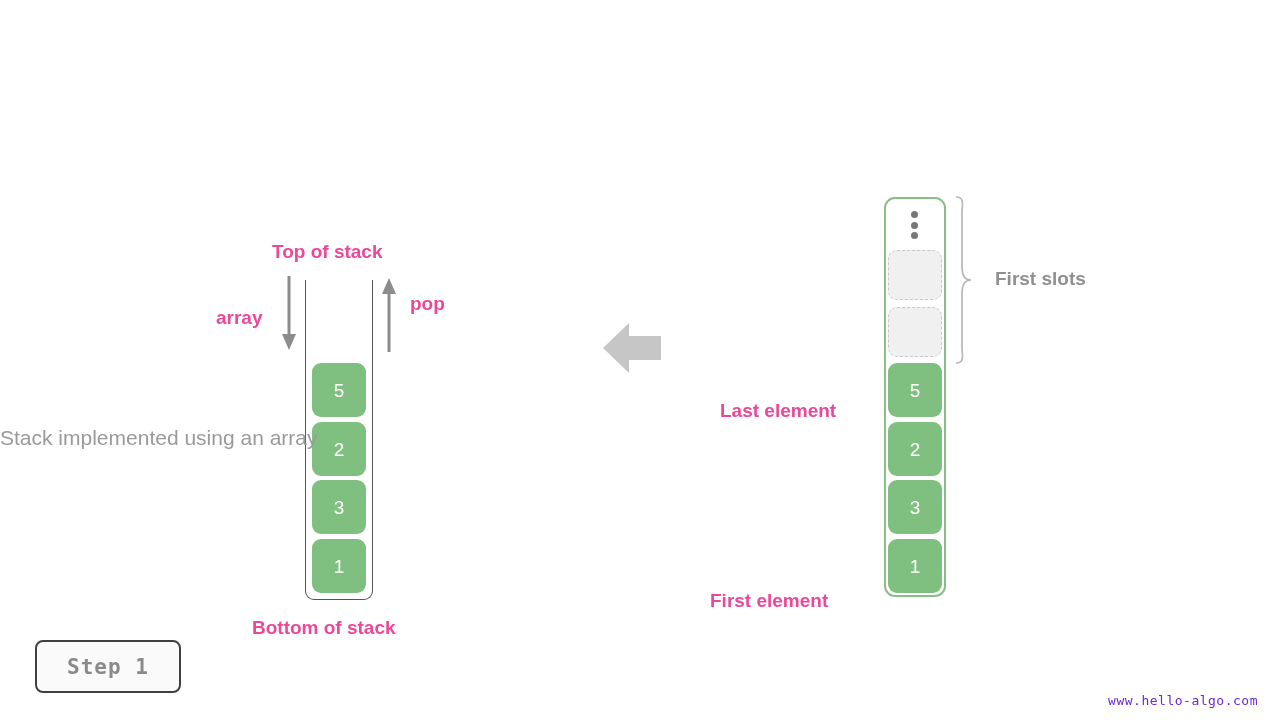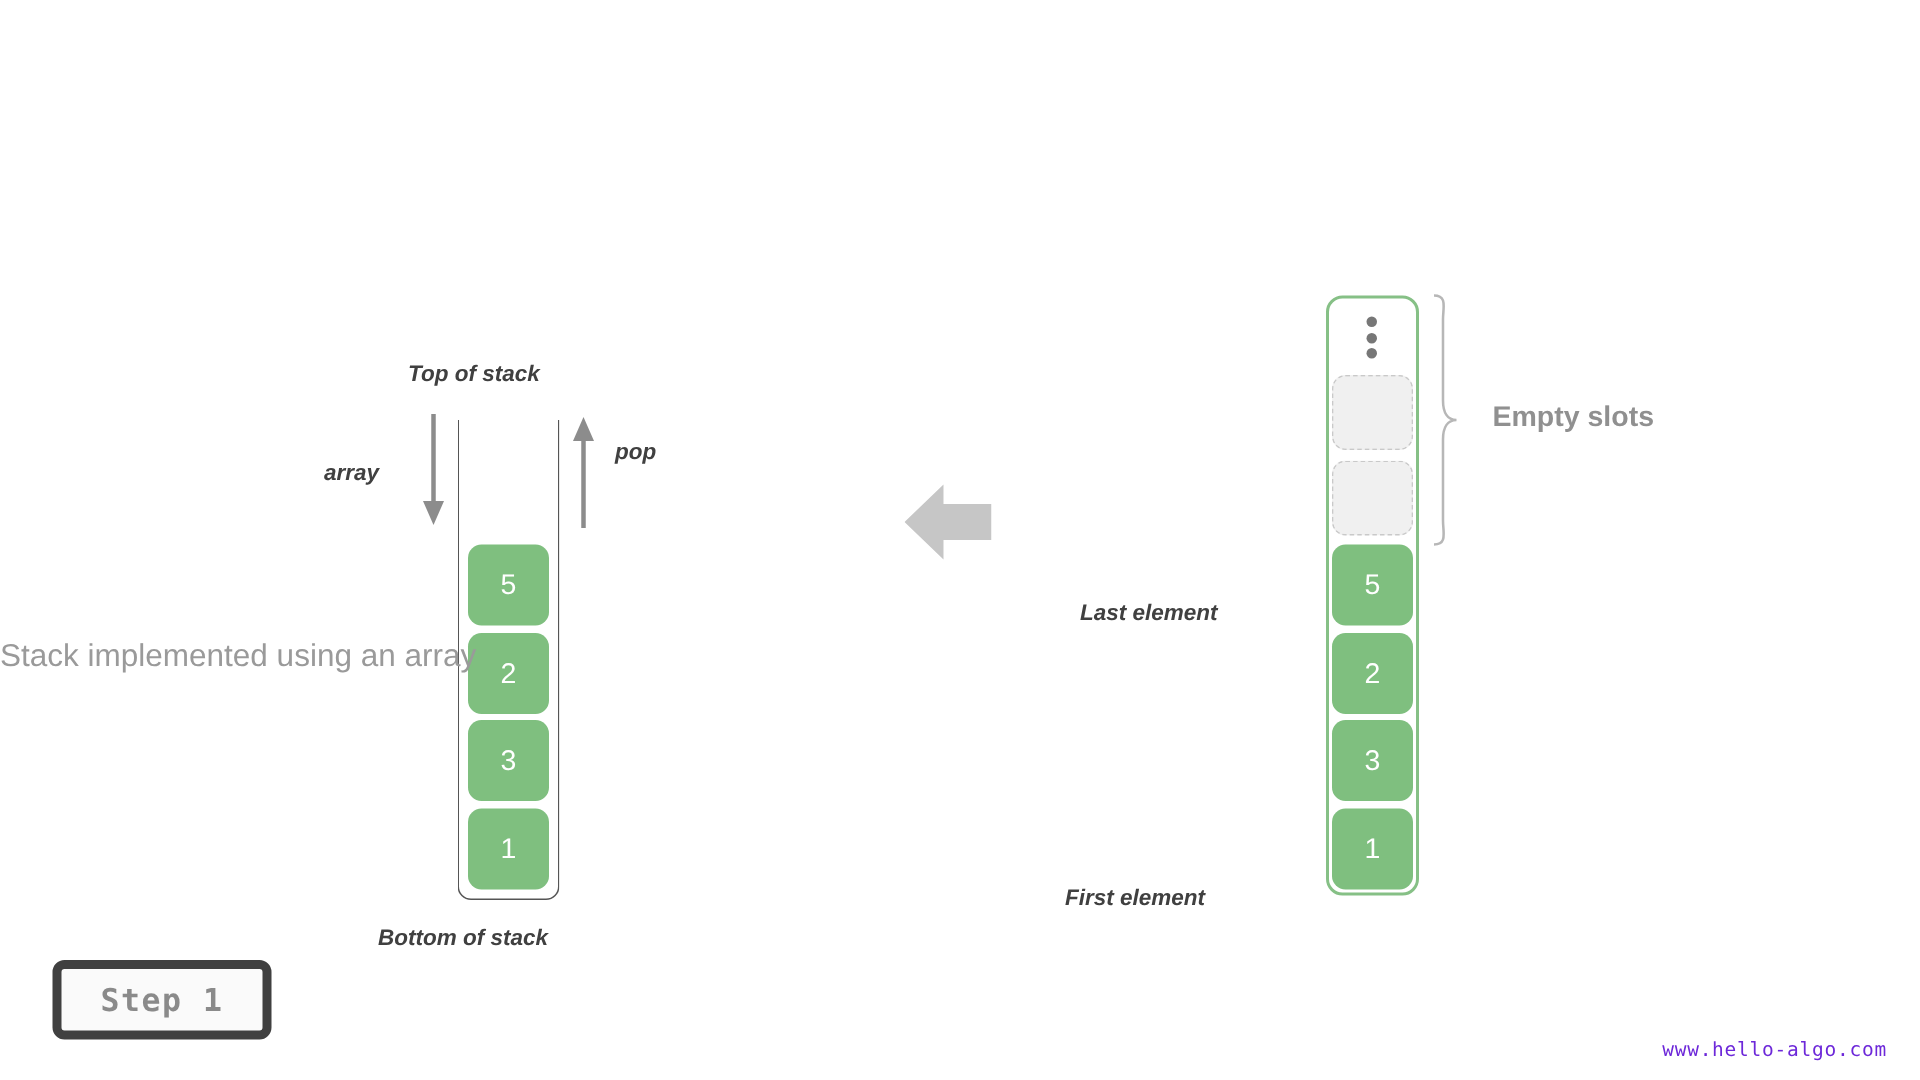--- a/index.html
+++ b/index.html
@@ -12,25 +12,24 @@
     width: 1280px;
     height: 720px;
     position: relative;
     overflow: hidden;
     font-family: "Liberation Sans", sans-serif;
   }
 
   
   .lbl-dark {
     position: absolute;
-    color: #404040;
+    color: #ec4899;
     font-weight: bold;
-    font-size: 15px;
+    font-size: 19px;
     white-space: nowrap;
-    font-style: italic;
   }
   .lbl-grey {
     position: absolute;
     color: #909090;
     font-weight: bold;
     font-size: 19px;
     white-space: nowrap;
   }
 
   
@@ -132,21 +131,21 @@
   #last-element-label { left: 720px; top: 400px; }
   #first-element-label { left: 710px; top: 555px; margin-top: 35px; }
 
   
   #step-badge {
     position: absolute;
     left: 35px;
     top: 640px;
     width: 146px;
     height: 53px;
-    border: 6px solid #404040;
+    border: 2px solid #404040;
     border-radius: 8px;
     background: #fafafa;
     display: flex;
     align-items: center;
     justify-content: center;
   }
   #step-badge-text {
     font-family: "DejaVu Sans Mono", monospace;
     font-weight: bold;
     font-size: 21px;
@@ -214,21 +213,21 @@
     <span class="dot"></span>
   </div>
 
   <div class="empty-slot" style="left:888px; top:250px;"></div>
   <div class="empty-slot" style="left:888px; top:307px;"></div>
 
   <svg id="brace" width="22" height="170" viewBox="0 0 22 170">
     <path d="M4,2 C13,2 10,10 10,18 L10,72 C10,80 13,85 19,85 C13,85 10,90 10,98 L10,152 C10,160 13,168 4,168" fill="none" stroke="#b7b7b7" stroke-width="1.7"></path>
   </svg>
 
-  <div class="lbl-grey" id="empty-slots-label">Empty slots</div>
+  <div class="lbl-grey" id="empty-slots-label">First slots</div>
 
   <div class="cell" style="left:888px; top:363px;">5</div>
   <div class="cell" style="left:888px; top:422px;">2</div>
   <div class="cell" style="left:888px; top:480px;">3</div>
   <div class="cell" style="left:888px; top:539px;">1</div>
 
   <div class="lbl-dark" id="last-element-label">Last element</div>
 
   <div class="lbl-dark" id="first-element-label">First element</div>
 </div>

